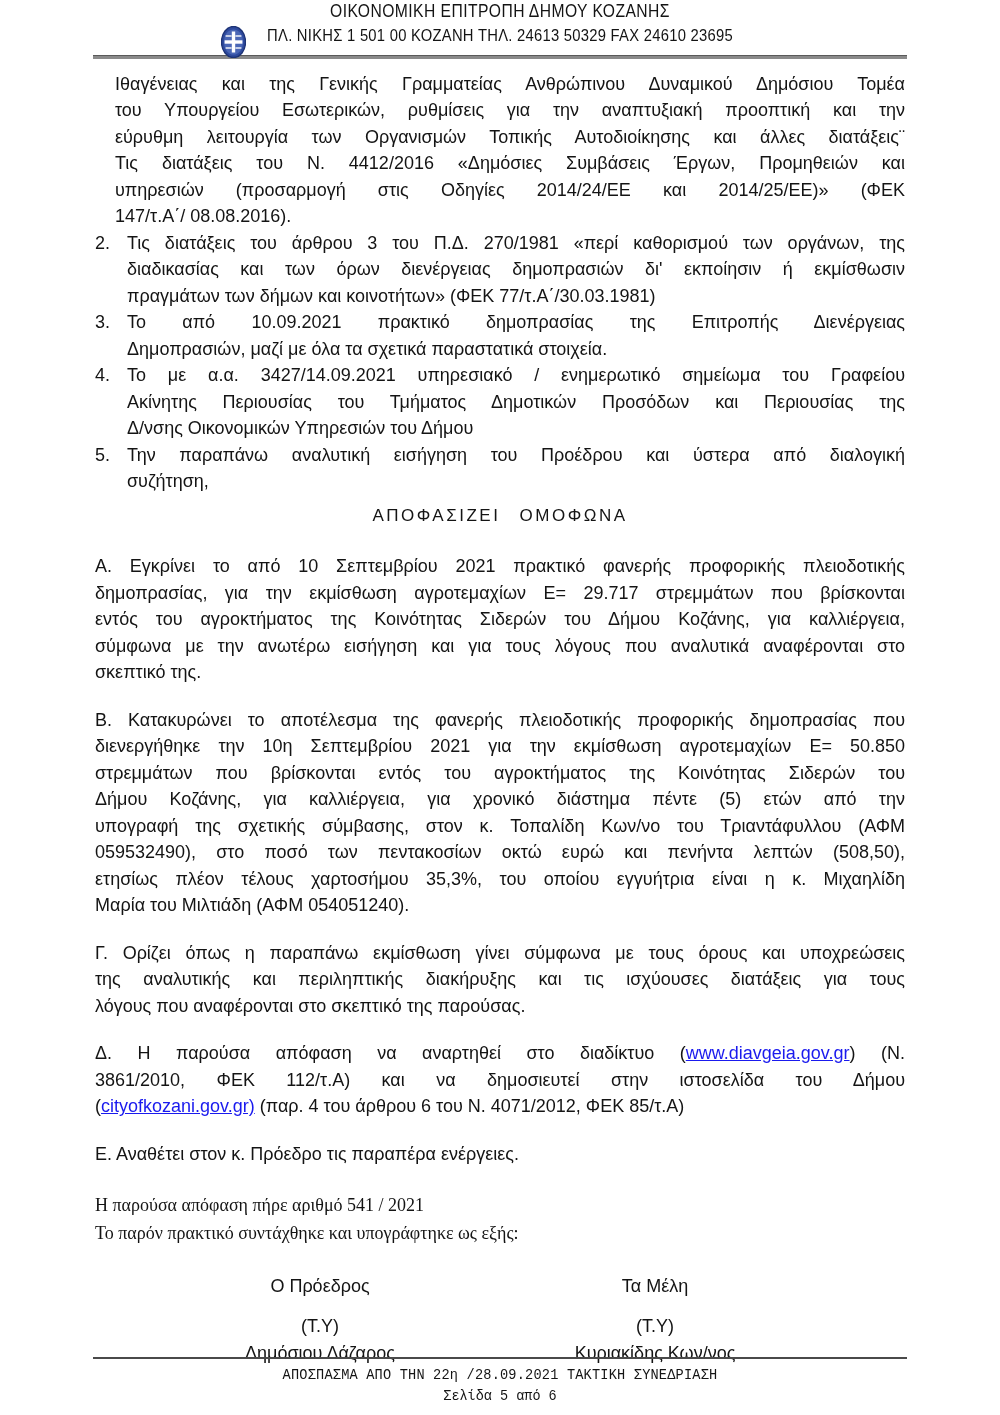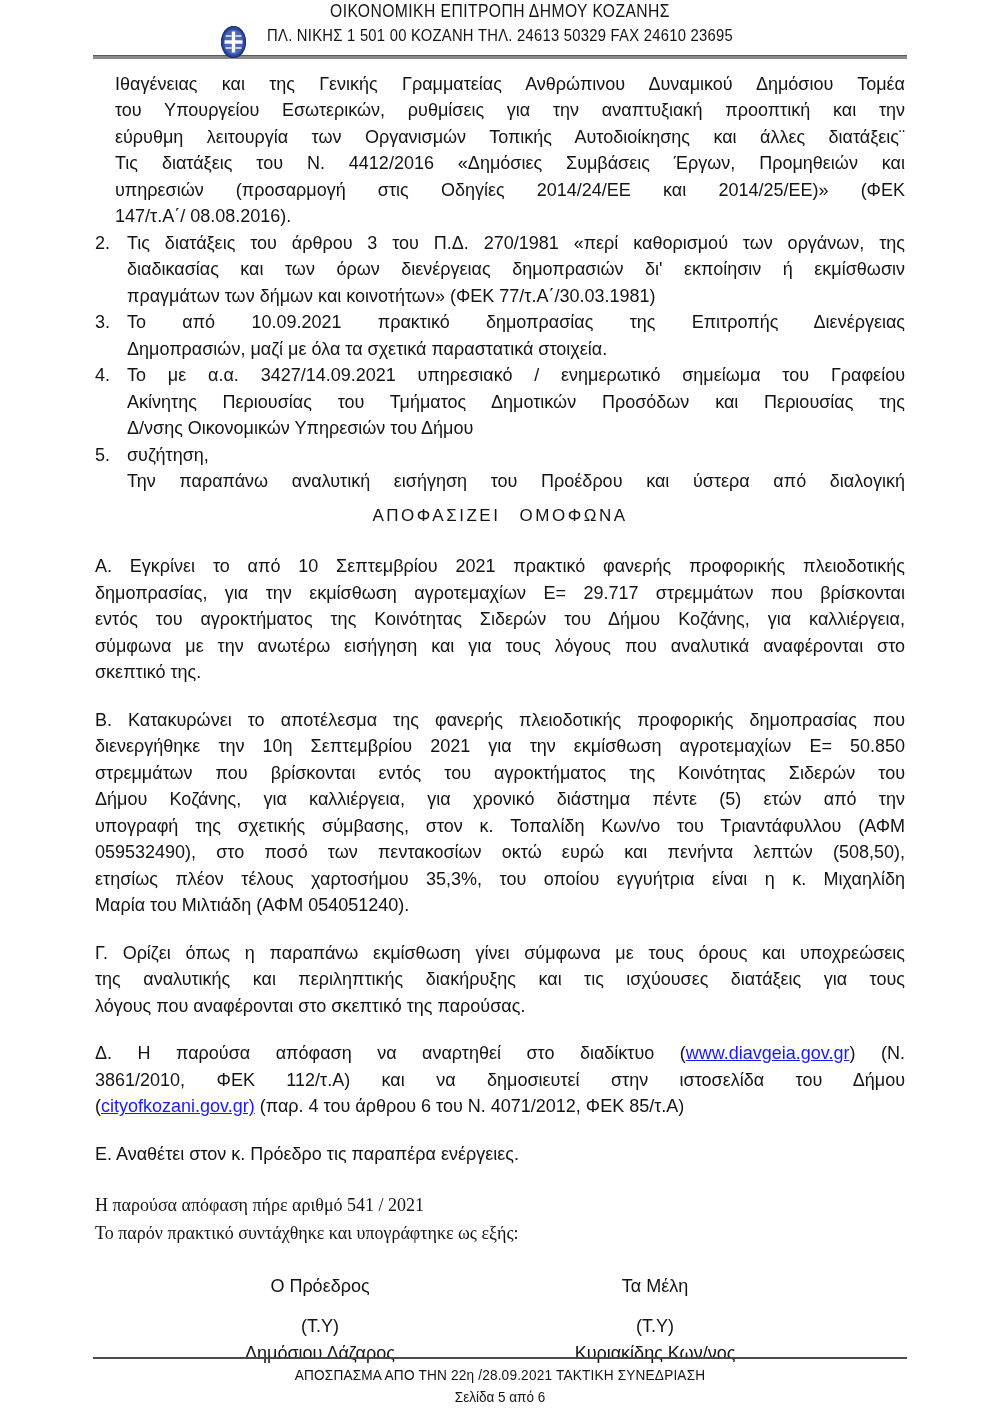--- a/index.html
+++ b/index.html
@@ -36,21 +36,21 @@
 
   
   .closing { margin-top:24px; line-height:28px;font-family:Liberation Serif, serif; }
   .signatures { display:flex; margin-top:14px; padding-left:75px; }
   .sig-col { width:300px; text-align:center;margin-top:12px; }
   .sig-col.right { margin-left:35px; }
   .sig-ty { margin-top:13px; }
   .sig-name { margin-top:1px; }
 
   
-  .footer { position:absolute; left:0; right:0; bottom:10px; }
+  .footer { position:absolute; left:0; right:0; bottom:10px;font-family:Liberation Mono, monospace; }
   .footer-rule { margin:0 93px 7px 93px; height:2px; background:#4a4a4a; }
   .footer-line1 { text-align:center; transform:scaleX(0.88); font-size:15.5px; letter-spacing:0.2px; }
   .footer-line2 { text-align:center; transform:scaleX(0.9); font-size:15px; margin-top:4px; }
 </style>
 </head>
 <body>
 
 <div class="page">
 
   <div class="header">
@@ -103,22 +103,22 @@
           <div class="list-num">4.</div>
           <div class="list-lines">
             <div class="line">Το με α.α. 3427/14.09.2021 υπηρεσιακό / ενημερωτικό σημείωμα του Γραφείου</div>
             <div class="line">Ακίνητης Περιουσίας του Τμήματος Δημοτικών Προσόδων και Περιουσίας της</div>
             <div class="line last">Δ/νσης Οικονομικών Υπηρεσιών του Δήμου</div>
           </div>
         </div>
         <div class="list-item">
           <div class="list-num">5.</div>
           <div class="list-lines">
+            <div class="line">Την παραπάνω αναλυτική εισήγηση του Προέδρου και ύστερα από διαλογική</div>
             <div class="line last">συζήτηση,</div>
-            <div class="line">Την παραπάνω αναλυτική εισήγηση του Προέδρου και ύστερα από διαλογική</div>
           </div>
         </div>
       </div>
     <div class="decision-heading">ΑΠΟΦΑΣΙΖΕΙ ΟΜΟΦΩΝΑ</div>
     <div id="paragraphs">
         <div class="para">
           <div class="line">Α. Εγκρίνει το από 10 Σεπτεμβρίου 2021 πρακτικό φανερής προφορικής πλειοδοτικής</div>
           <div class="line">δημοπρασίας, για την εκμίσθωση αγροτεμαχίων Ε= 29.717 στρεμμάτων που βρίσκονται</div>
           <div class="line">εντός του αγροκτήματος της Κοινότητας Σιδερών του Δήμου Κοζάνης, για καλλιέργεια,</div>
           <div class="line">σύμφωνα με την ανωτέρω εισήγηση και για τους λόγους που αναλυτικά αναφέρονται στο</div>

